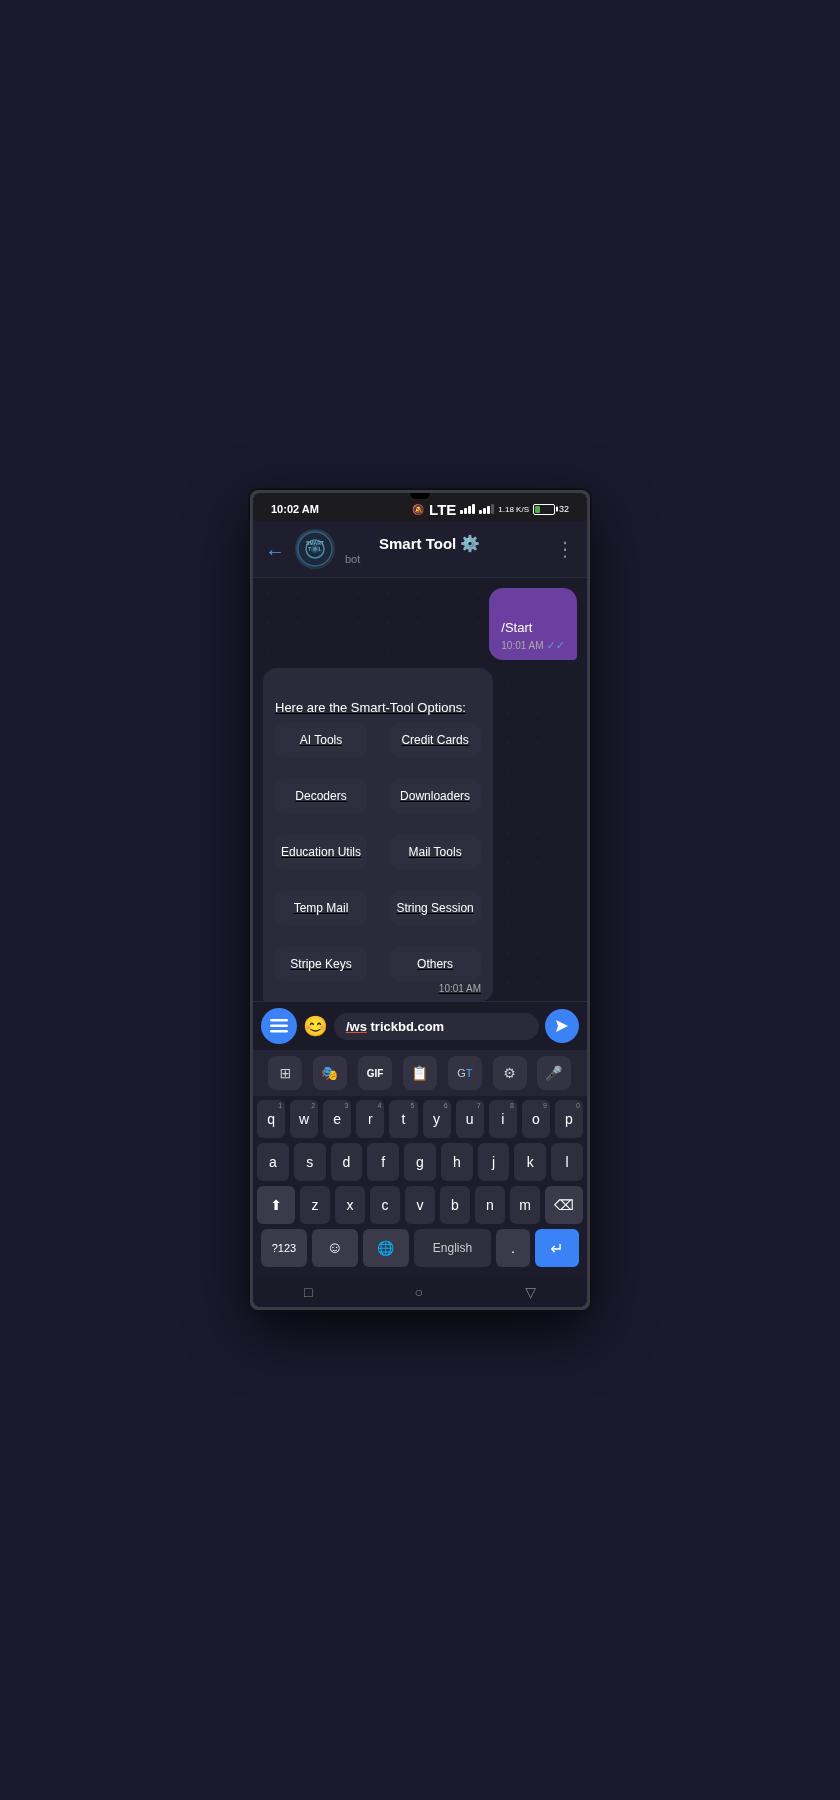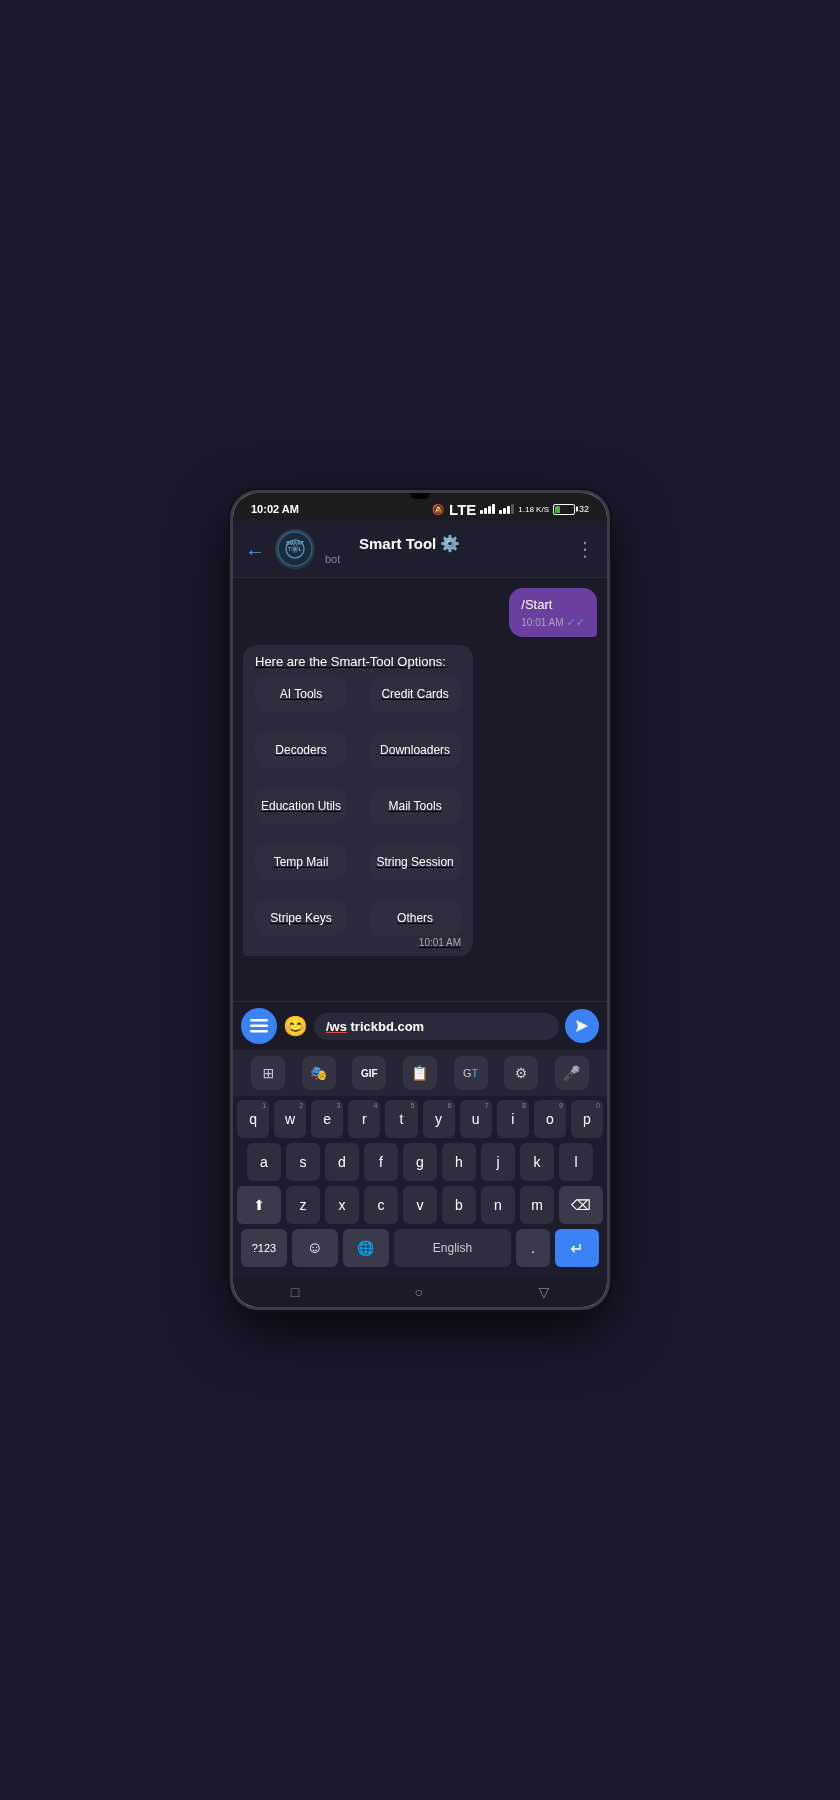--- a/index.html
+++ b/index.html
@@ -5,24 +5,24 @@
     * { margin: 0; padding: 0; box-sizing: border-box; }
     body {
       background: #1a1a2e;
       display: flex;
       justify-content: center;
       align-items: center;
       min-height: 100vh;
       font-family: 'Segoe UI', Arial, sans-serif;
     }
     .phone {
-      width: 380px;
+      width: 340px;
       height: 820px;
       background: #f0abfc;
-      border-radius: 28px;
+      border-radius: 8px;
       border: 3px solid #3a3a4a;
       box-shadow: 0 0 0 2px #111, 0 20px 60px rgba(0,0,0,0.8);
       overflow: hidden;
       position: relative;
       display: flex;
       flex-direction: column;
     }
     .phone-top-bar {
       background: #1c1c1e;
       height: 28px;
@@ -170,20 +170,21 @@
       border-bottom-right-radius: 4px;
     }
     .msg-bubble.received {
       background: #2a2a3a;
       border-bottom-left-radius: 4px;
     }
     .msg-text {
       color: #fff;
       font-size: 13px;
       line-height: 1.4;
+      margin-top: 23px;
     }
     .msg-time {
       font-size: 10px;
       color: #aaa;
       text-align: right;
       margin-top: 2px;
       display: flex;
       align-items: center;
       justify-content: flex-end;
       gap: 3px;

